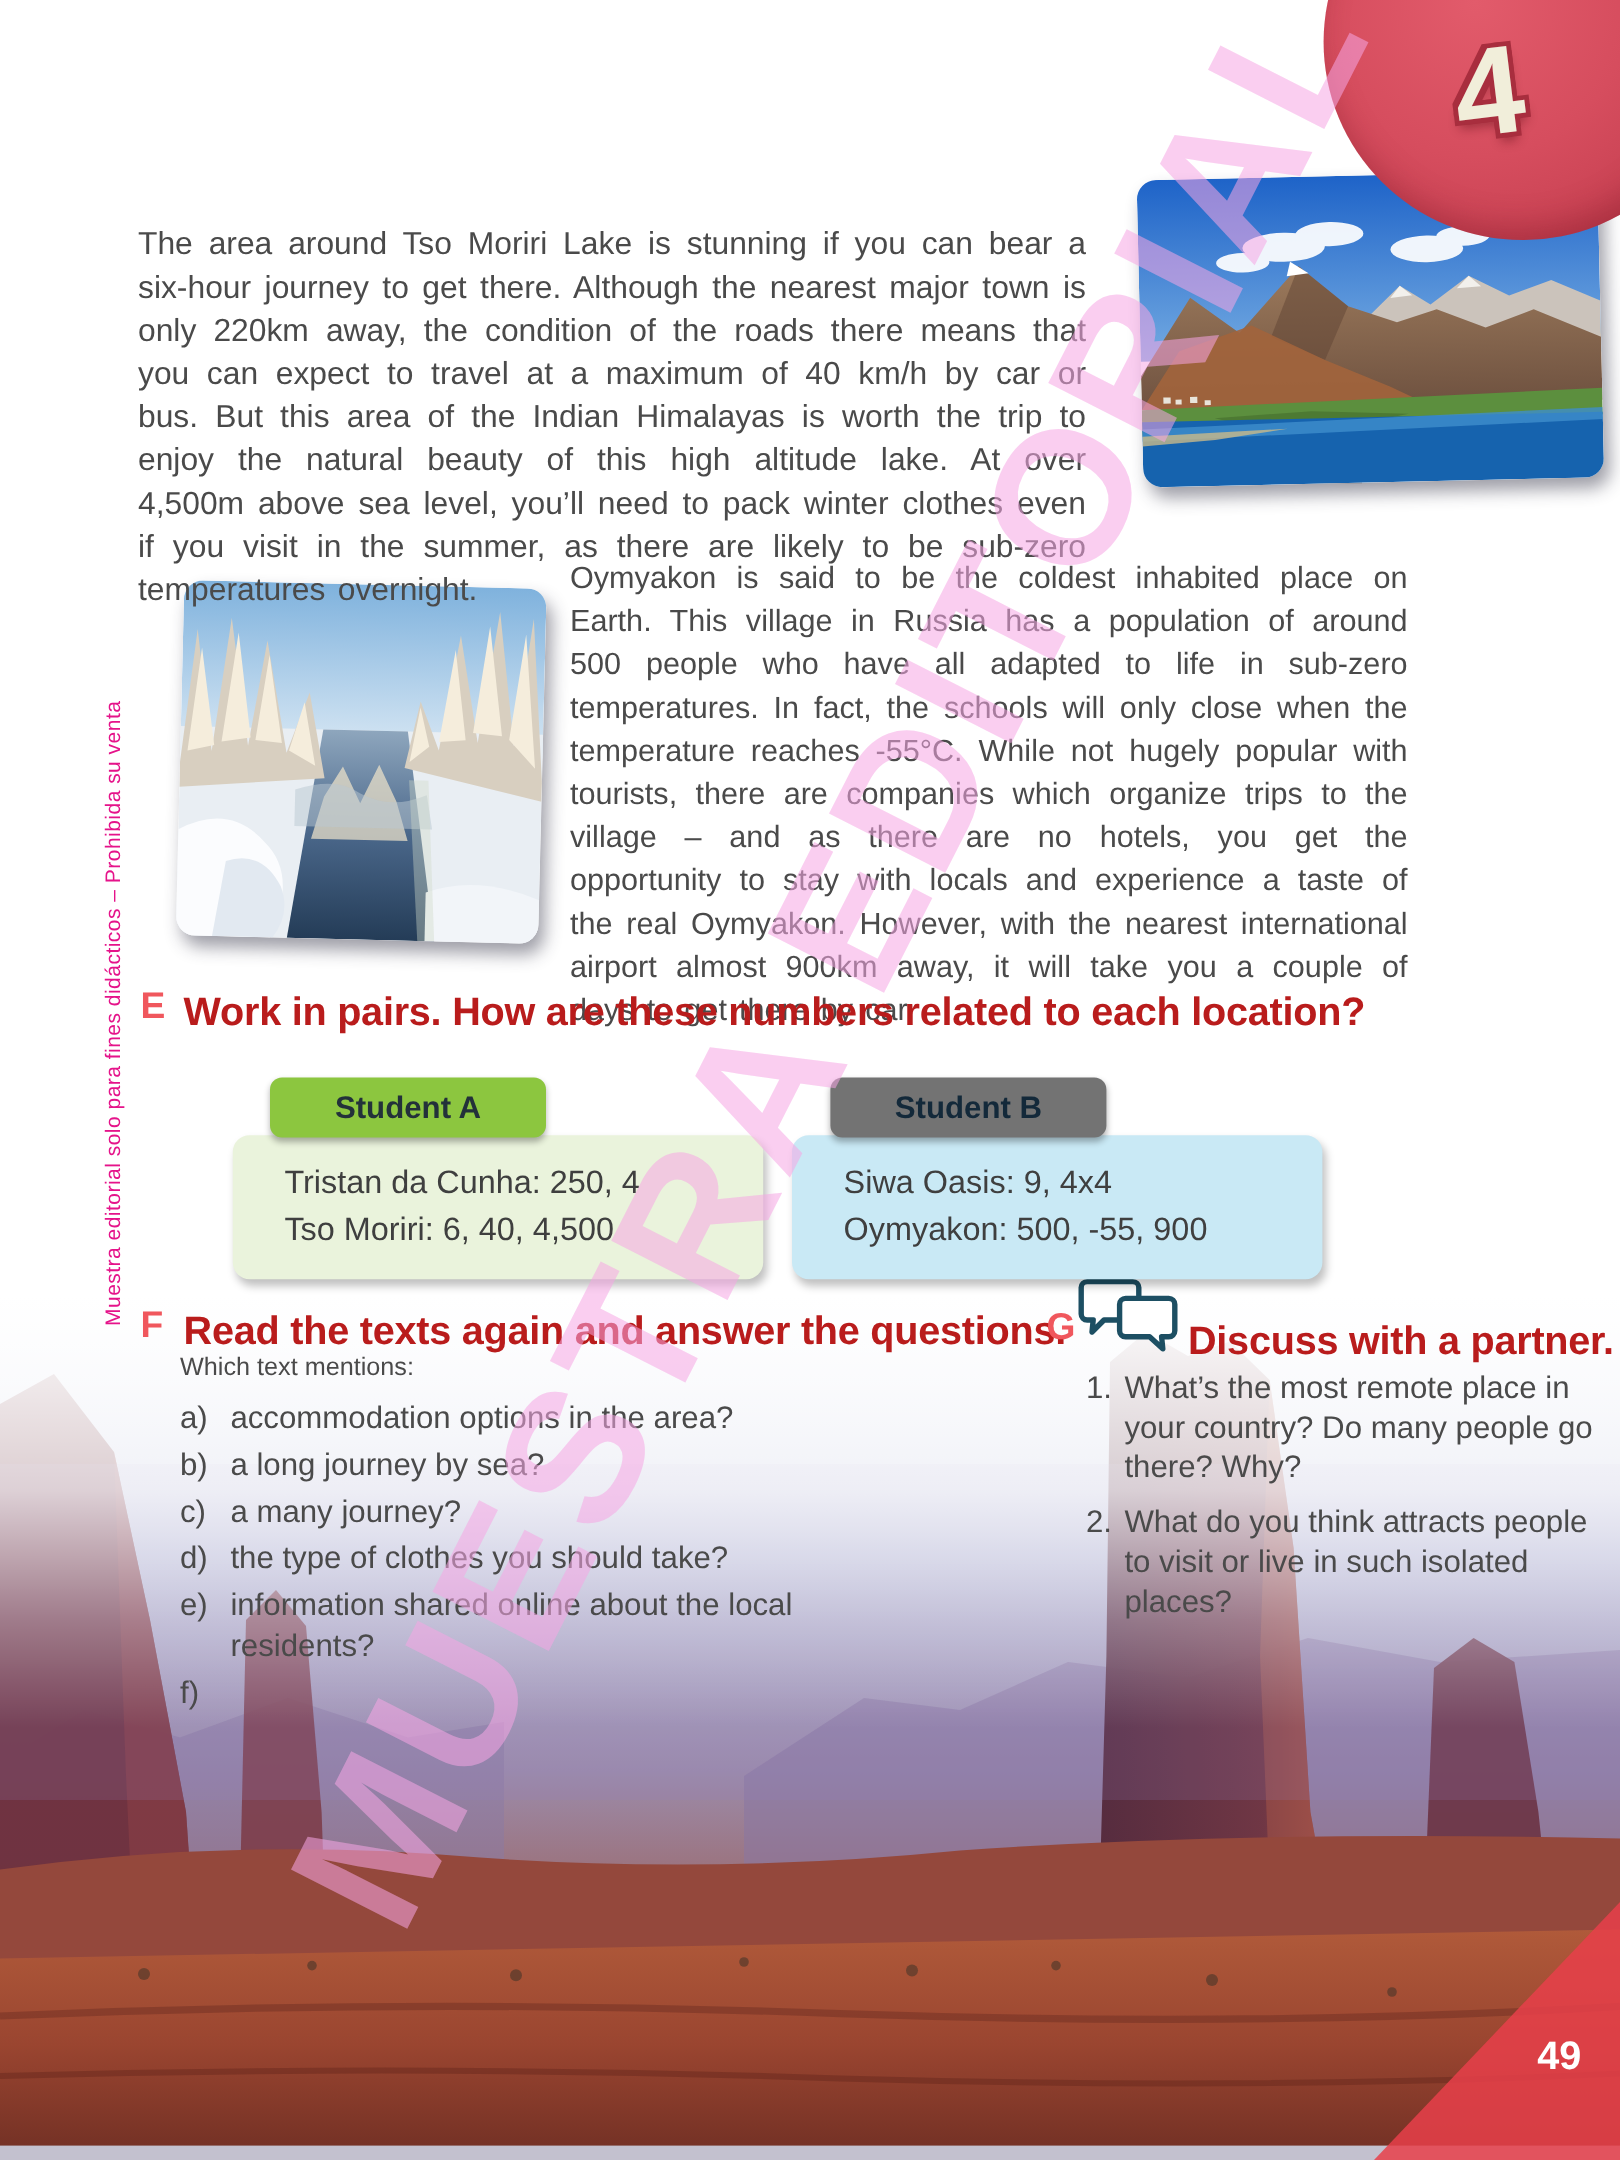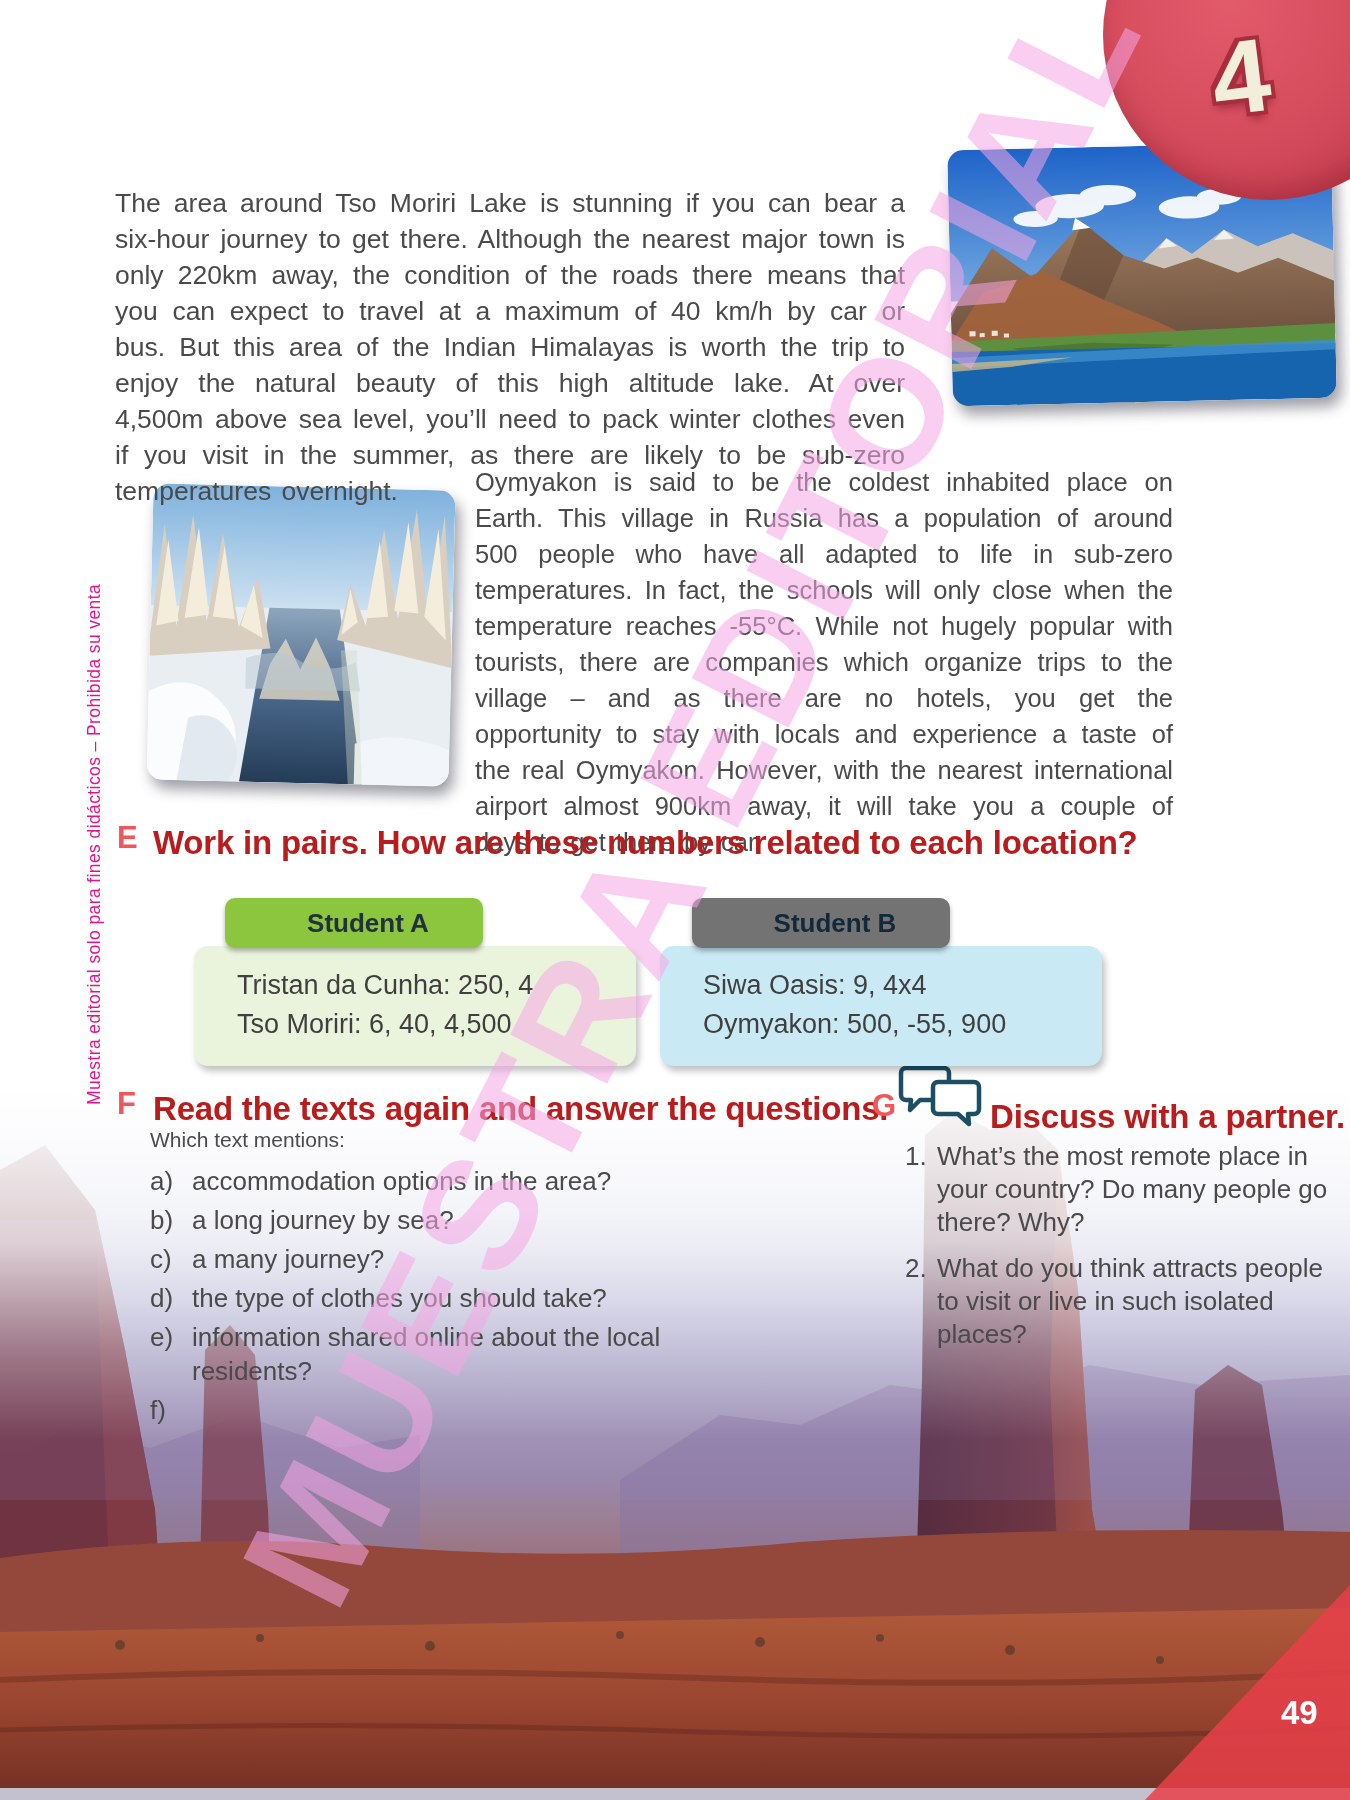--- a/index.html
+++ b/index.html
@@ -34,21 +34,20 @@
   .para-2{left:443px;top:438px;width:698px;font-size:25.5px;margin-left:32px;}
   
   .ex-label{position:absolute;font-size:31px;font-weight:bold;color:#f0575d;z-index:10;}
   .ex-title{position:absolute;font-size:33px;font-weight:bold;color:#b91c1c;letter-spacing:-0.2px;z-index:10;}
   
   .stu-tab{
     position:absolute;width:230px;height:50px;border-radius:10px;z-index:12;
     display:flex;align-items:center;justify-content:center;
     font-size:26px;font-weight:bold;color:#23313a;
     box-shadow:0 3px 5px rgba(0,0,0,.3);
-    padding-left:28px;
   }
   .tab-a{left:225px;top:898px;background:#8cc63f;}
   .tab-b{left:692px;top:898px;background:#737373;color:#13293a;}
   .stu-box{
     position:absolute;width:442px;height:120px;border-radius:14px;z-index:11;
     box-shadow:3px 5px 7px rgba(0,0,0,.25);
     padding:20px 0 0 43px;box-sizing:border-box;
     font-size:27px;line-height:39px;color:#3f3f3f;
   }
   .box-a{left:194px;top:946px;background:#eaf3dc;}

